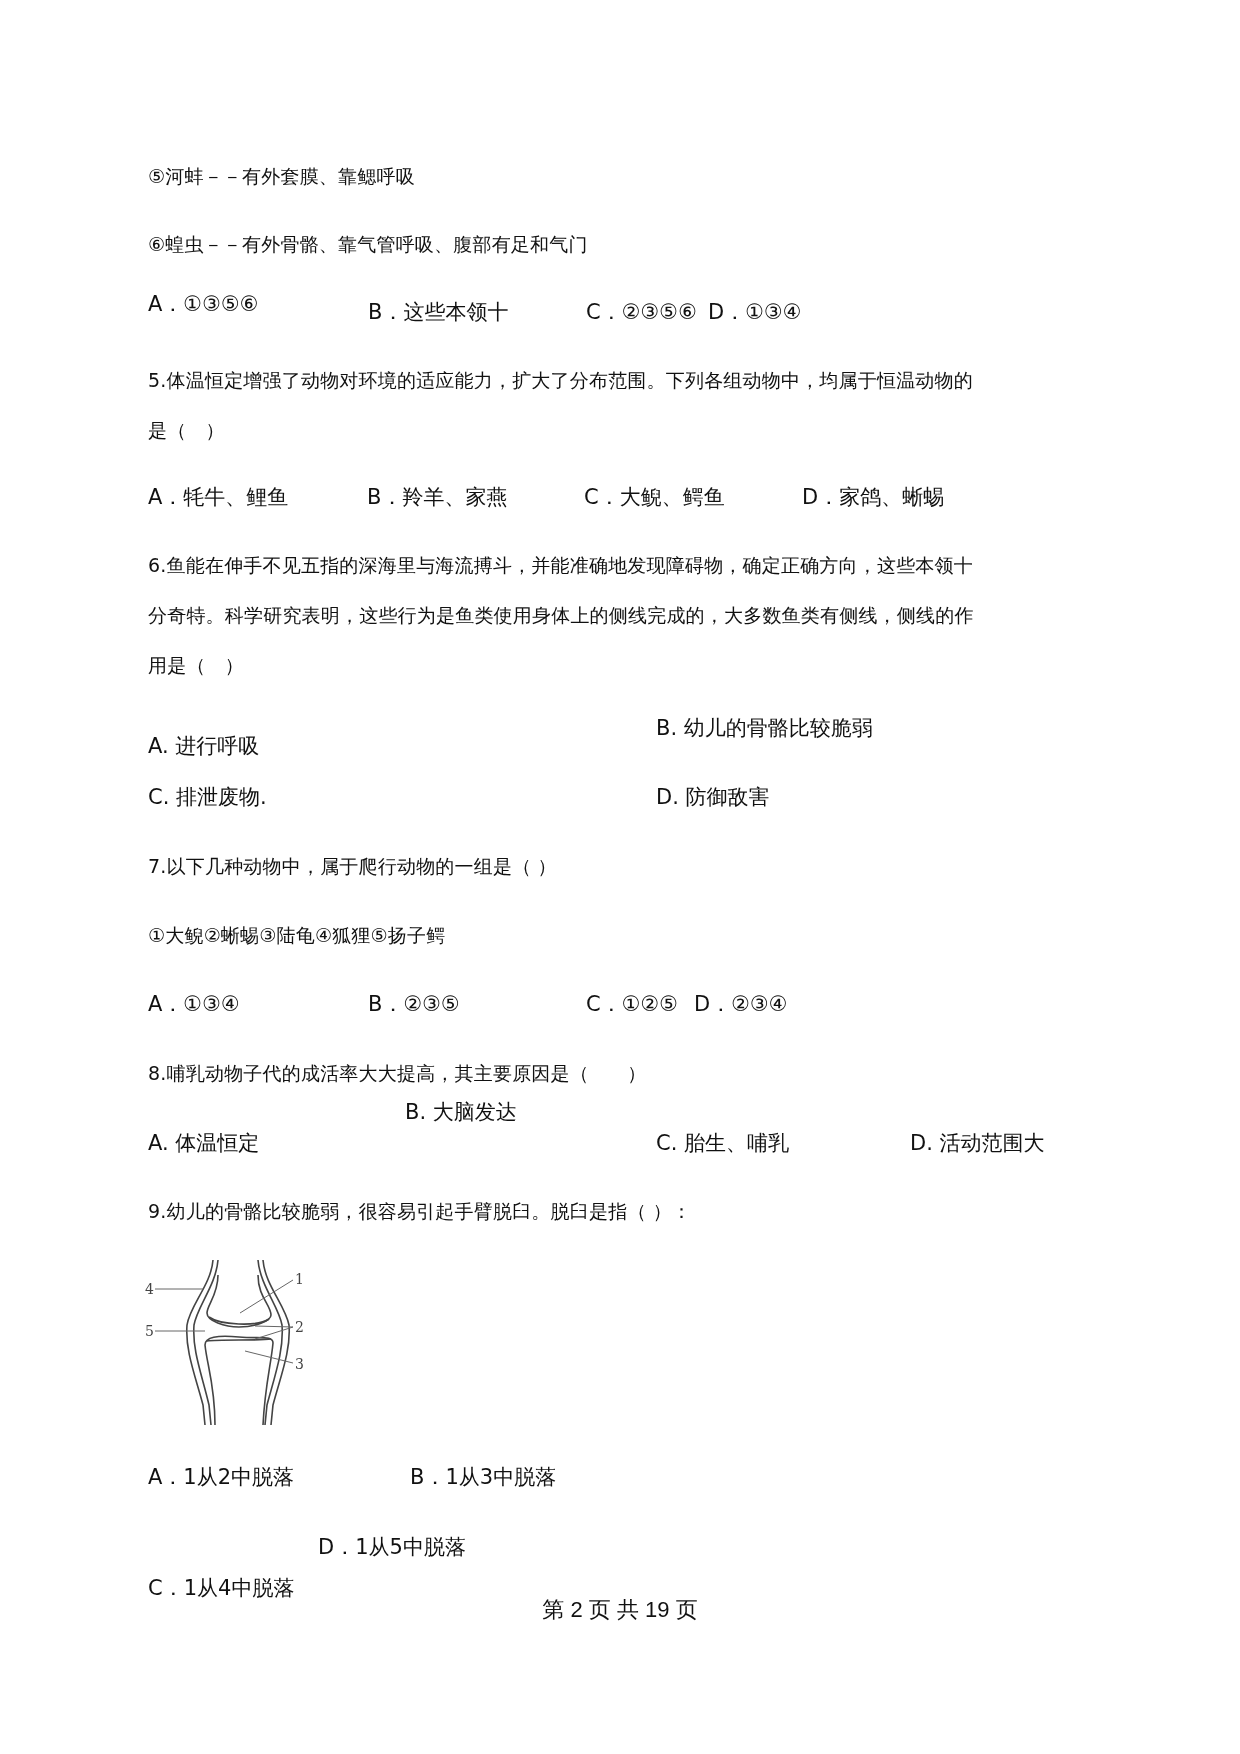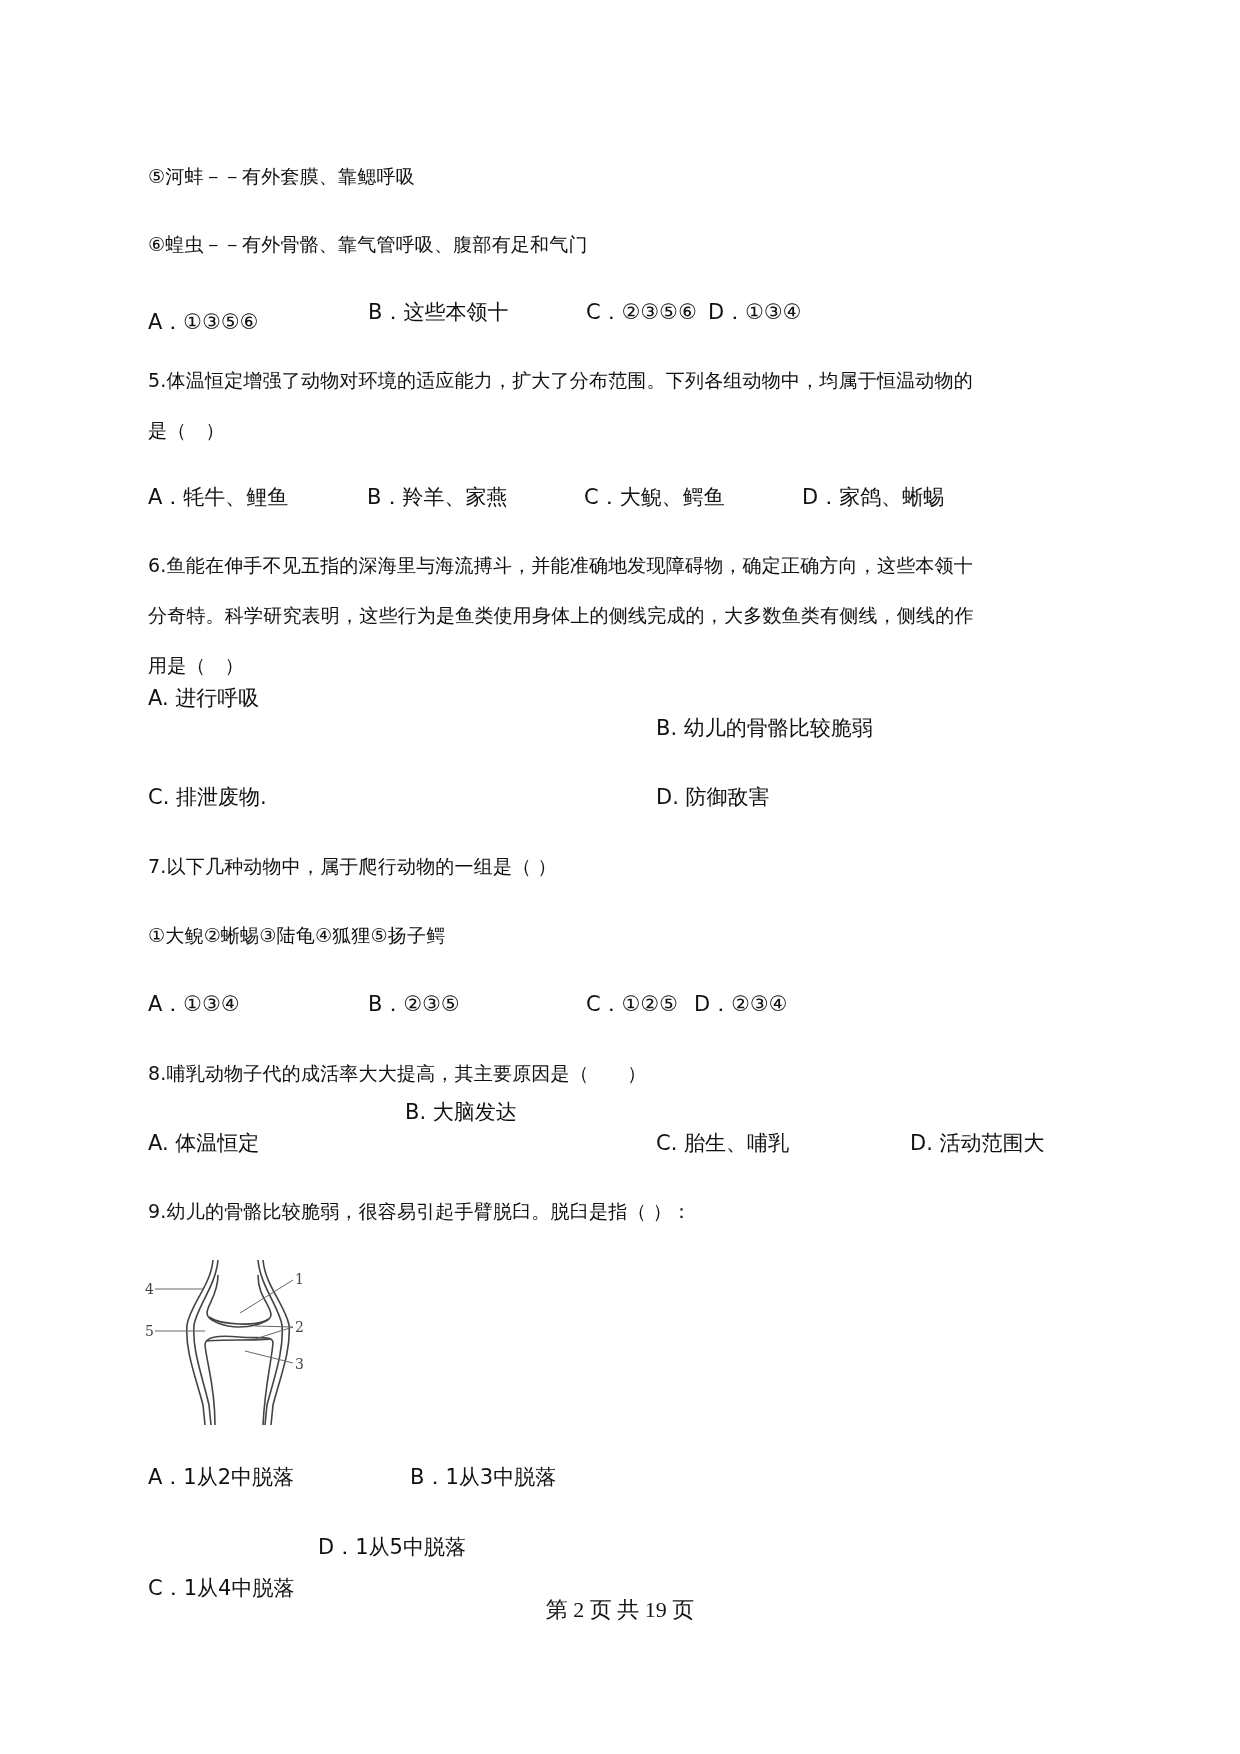--- a/index.html
+++ b/index.html
@@ -1,44 +1,44 @@
 <!DOCTYPE html>
 <html><head>
 <meta charset="utf-8">
 <style>
   html, body { margin: 0; padding: 0; background: #ffffff; }
   body { width: 1240px; height: 1754px; position: relative; overflow: hidden;
          font-family: "DejaVu Sans", "Liberation Sans", sans-serif; color: #111; }
   .line { position: absolute; left: 148px; font-size: 19px; line-height: 28px; white-space: nowrap; letter-spacing: 0.2px; }
   .opt { position: absolute; font-size: 21px; line-height: 28px; white-space: nowrap; }
   .footer { position: absolute; top: 1595px; left: 0; width: 1240px; text-align: center;
-            font-family: Liberation Serif, serif; font-size: 22px; line-height: 30px; }
+            font-family: Liberation Sans, sans-serif; font-size: 22px; line-height: 30px; }
   .diagram { position: absolute; left: 145px; top: 1255px; width: 190px; height: 175px; }
 </style>
 </head>
 <body>
 
 <div class="line" style="top:162px">⑤河蚌－－有外套膜、靠鳃呼吸</div>
 <div class="line" style="top:230px">⑥蝗虫－－有外骨骼、靠气管呼吸、腹部有足和气门</div>
-<div class="opt" style="top:308px;left:148px">A．①③⑤⑥</div>
+<div class="opt" style="top:290px;left:148px">A．①③⑤⑥</div>
 <div class="opt" style="top:298px;left:368px">B．这些本领十</div>
 <div class="opt" style="top:298px;left:586px">C．②③⑤⑥</div>
 <div class="opt" style="top:298px;left:708px">D．①③④</div>
 
 <div class="line" style="top:366px">5.体温恒定增强了动物对环境的适应能力，扩大了分布范围。下列各组动物中，均属于恒温动物的</div>
 <div class="line" style="top:416px">是（　）</div>
 <div class="opt" style="top:483px;left:148px">A．牦牛、鲤鱼</div>
 <div class="opt" style="top:483px;left:367px">B．羚羊、家燕</div>
 <div class="opt" style="top:483px;left:584px">C．大鲵、鳄鱼</div>
 <div class="opt" style="top:483px;left:802px">D．家鸽、蜥蜴</div>
 
 <div class="line" style="top:551px">6.鱼能在伸手不见五指的深海里与海流搏斗，并能准确地发现障碍物，确定正确方向，这些本领十</div>
 <div class="line" style="top:601px">分奇特。科学研究表明，这些行为是鱼类使用身体上的侧线完成的，大多数鱼类有侧线，侧线的作</div>
 <div class="line" style="top:651px">用是（　）</div>
-<div class="opt" style="top:684px;left:148px">A. 进行呼吸</div>
+<div class="opt" style="top:732px;left:148px">A. 进行呼吸</div>
 <div class="opt" style="top:714px;left:656px">B. 幼儿的骨骼比较脆弱</div>
 <div class="opt" style="top:783px;left:148px">C. 排泄废物.</div>
 <div class="opt" style="top:783px;left:656px">D. 防御敌害</div>
 
 <div class="line" style="top:852px">7.以下几种动物中，属于爬行动物的一组是（ ）</div>
 <div class="line" style="top:921px">①大鲵②蜥蜴③陆龟④狐狸⑤扬子鳄</div>
 <div class="opt" style="top:990px;left:148px">A．①③④</div>
 <div class="opt" style="top:990px;left:368px">B．②③⑤</div>
 <div class="opt" style="top:990px;left:586px">C．①②⑤</div>
 <div class="opt" style="top:990px;left:694px">D．②③④</div>

